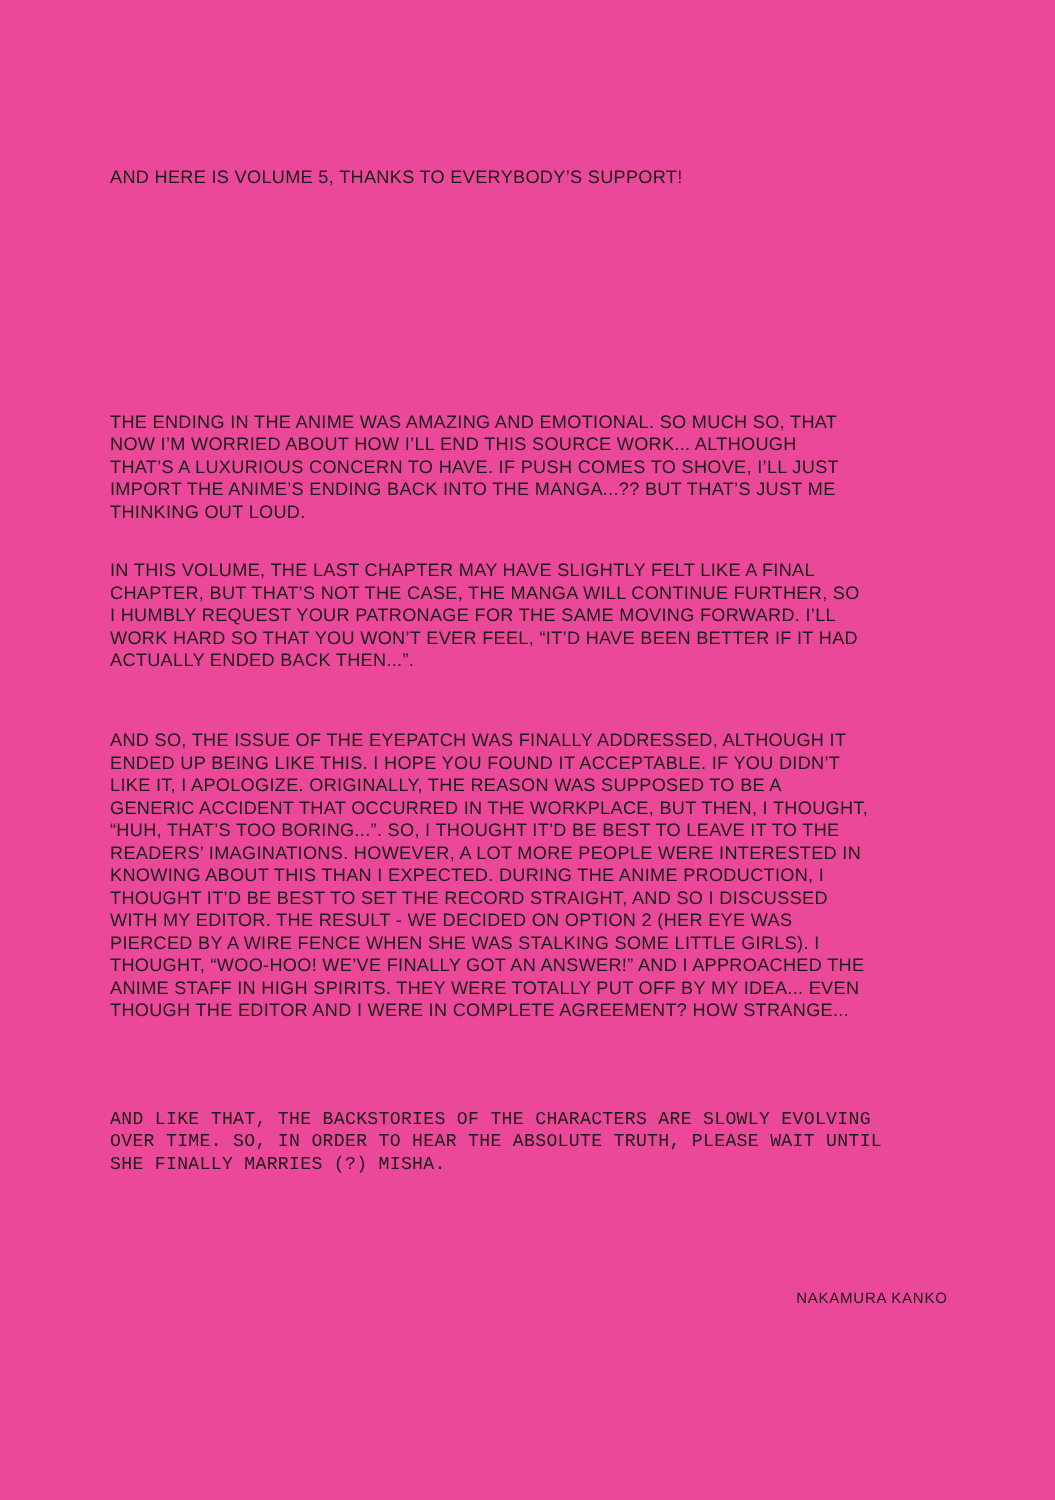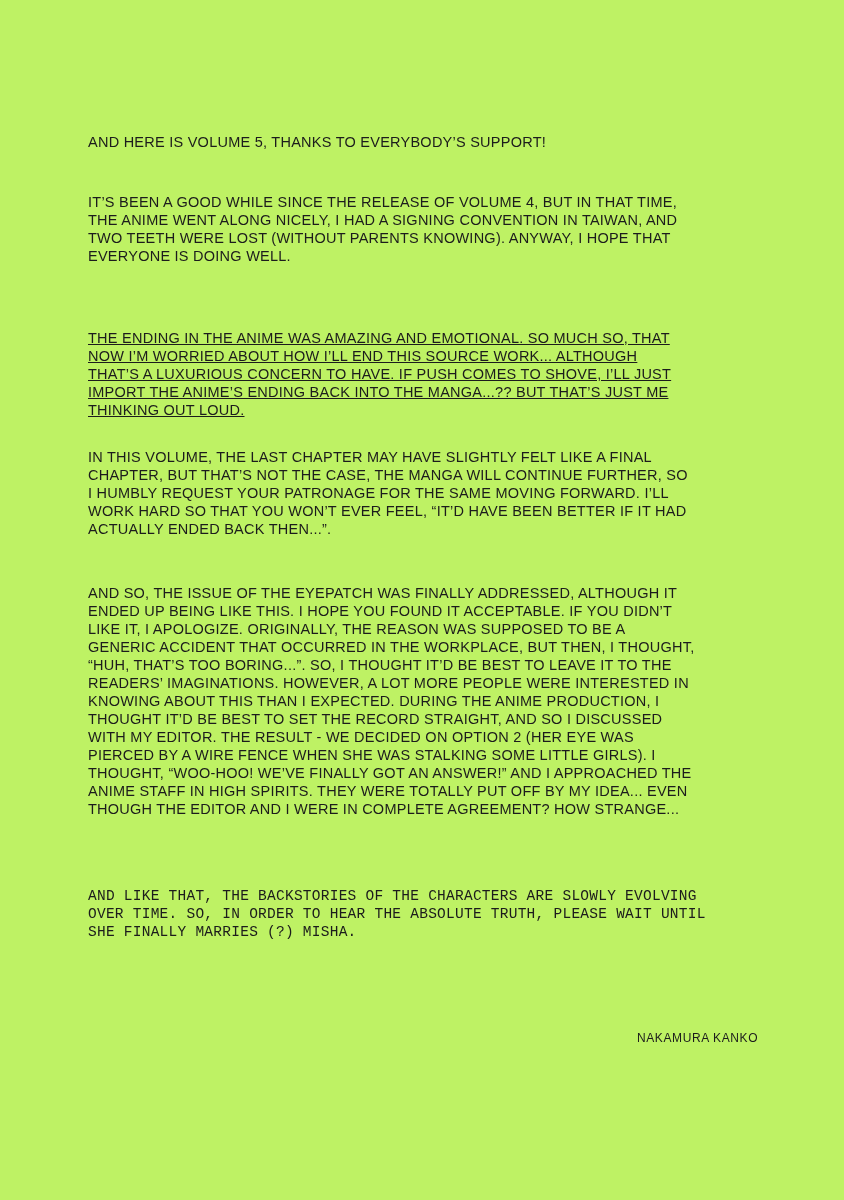--- a/index.html
+++ b/index.html
@@ -11,58 +11,54 @@
     width: 844px;
     height: 1200px;
     position: relative;
     overflow: hidden;
     font-family: "Liberation Sans", "DejaVu Sans", sans-serif;
     color: #1c1c1c;
   }
   .page {
     position: absolute;
     inset: 0;
-    background: #bef264;
+    background: #ec4899;
   }
   .para {
     position: absolute;
     left: 88px;
     width: 732px;
     font-size: 14.5px;
     line-height: 18px;
     letter-spacing: 0.25px;
     white-space: pre-line;
     text-transform: uppercase;
   }
   #p1 { top: 133px; }
   #p2 { top: 193px; }
-  #p3 { top: 329px; text-decoration: underline; }
+  #p3 { top: 329px; }
   #p4 { top: 448px; }
   #p5 { top: 584px; }
   #p6 { top: 887px; font-family: Liberation Mono, monospace; }
   .signature {
     position: absolute;
     top: 1029px;
     left: 637px;
     font-size: 12px;
     line-height: 18px;
     letter-spacing: 0.6px;
     text-transform: uppercase;
   }
 </style>
 </head>
 <body>
 
 <div class="page">
   <div class="para" id="p1">AND HERE IS VOLUME 5, THANKS TO EVERYBODY’S SUPPORT!</div>
 
-  <div class="para" id="p2">IT’S BEEN A GOOD WHILE SINCE THE RELEASE OF VOLUME 4, BUT IN THAT TIME,
-THE ANIME WENT ALONG NICELY, I HAD A SIGNING CONVENTION IN TAIWAN, AND
-TWO TEETH WERE LOST (WITHOUT PARENTS KNOWING). ANYWAY, I HOPE THAT
-EVERYONE IS DOING WELL.</div>
 
   <div class="para" id="p3">THE ENDING IN THE ANIME WAS AMAZING AND EMOTIONAL. SO MUCH SO, THAT
 NOW I’M WORRIED ABOUT HOW I’LL END THIS SOURCE WORK... ALTHOUGH
 THAT’S A LUXURIOUS CONCERN TO HAVE. IF PUSH COMES TO SHOVE, I’LL JUST
 IMPORT THE ANIME’S ENDING BACK INTO THE MANGA...?? BUT THAT’S JUST ME
 THINKING OUT LOUD.</div>
 
   <div class="para" id="p4">IN THIS VOLUME, THE LAST CHAPTER MAY HAVE SLIGHTLY FELT LIKE A FINAL
 CHAPTER, BUT THAT’S NOT THE CASE, THE MANGA WILL CONTINUE FURTHER, SO
 I HUMBLY REQUEST YOUR PATRONAGE FOR THE SAME MOVING FORWARD. I’LL

